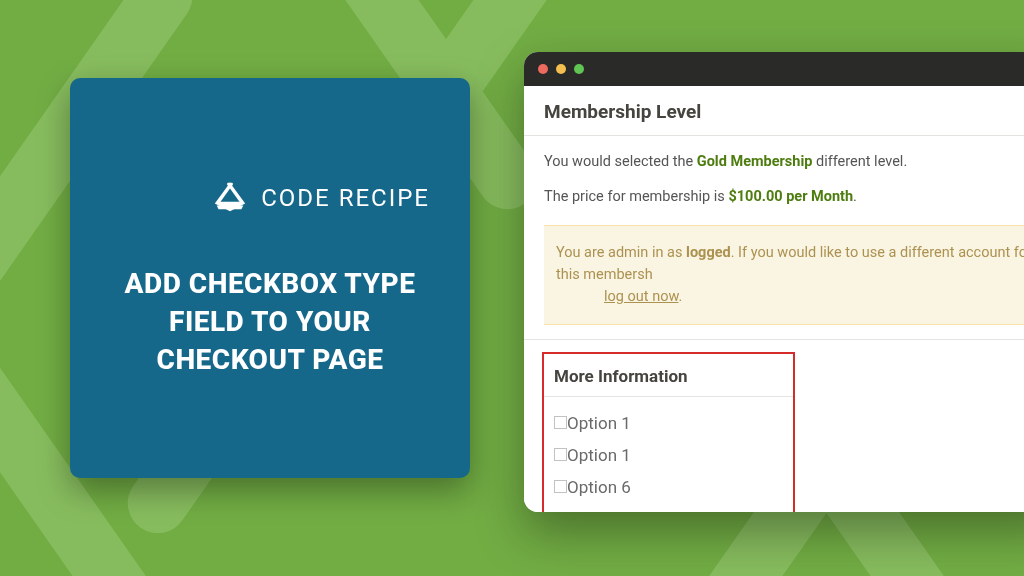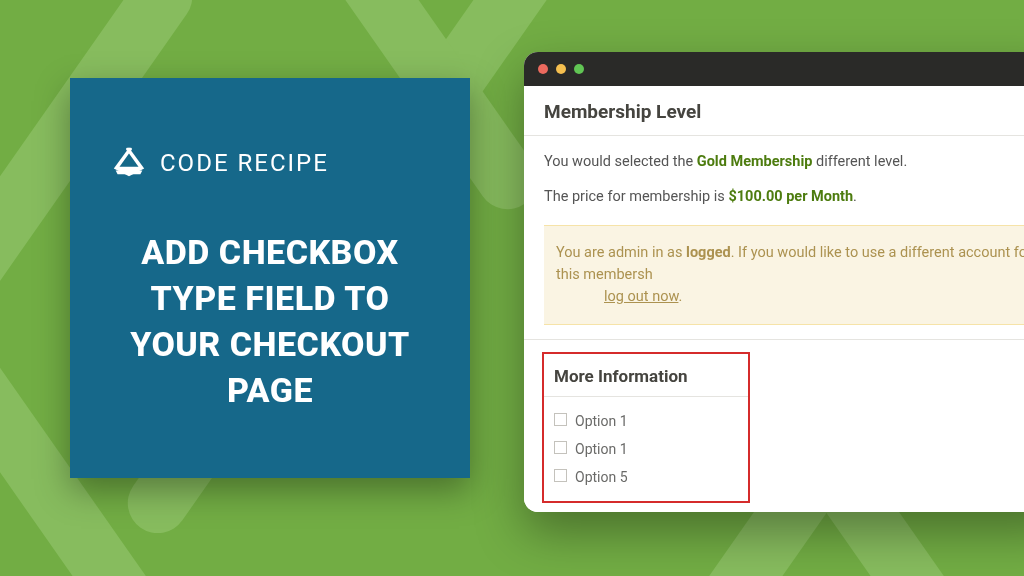--- a/index.html
+++ b/index.html
@@ -31,40 +31,41 @@
     .blue-card {
       position: absolute;
       left: 70px;
       top: 78px;
       width: 400px;
       height: 400px;
       background: #16688A;
       box-shadow: 0 12px 32px rgba(0,0,0,0.35);
       display: flex;
       flex-direction: column;
-      align-items: flex-start;
+      align-items: flex-end;
       justify-content: center;
       padding: 40px;
+      border-radius: 10px;
     }
     .logo-row {
       display: flex;
       align-items: center;
       gap: 12px;
       margin-bottom: 46px;
     }
     .logo-icon { width: 38px; height: 38px; }
     .logo-text {
       color: #fff;
       font-size: 24px;
       font-weight: 400;
       letter-spacing: 2px;
     }
     .heading {
       color: #fff;
-      font-size: 34px;
+      font-size: 28px;
       font-weight: 800;
       text-align: center;
       line-height: 1.35;
       letter-spacing: 0.5px;
     }
 
     .browser {
       position: absolute;
       left: 524px;
       top: 52px;
@@ -125,37 +126,37 @@
 
     .border-row {
       height: 1px;
       background: #E5E4E0;
       margin: 0;
     }
 
     .highlight-box {
       border: 2px solid #D52B2B;
       margin: 0 0 0 18px;
-      width: 208px;
+      width: 253px;
       padding-bottom: 10px;
     }
     .more-title {
       padding: 12px 10px 10px;
       font-size: 17px;
       font-weight: 700;
       color: #45443F;
       border-bottom: 1px solid #E5E4E0;
     }
     .opts { padding-top: 10px; }
     .opt-row {
       display: flex;
-      align-items: flex-start;
-      gap: 8px;
+      align-items: center;
+      gap: 0;
       padding: 6px 10px;
-      font-size: 14px;
+      font-size: 17px;
       color: #6A6A68;
     }
     .cb {
       width: 13px;
       height: 13px;
       border: 1px solid #C4C2BC;
       background: #fff;
       cursor: pointer;
     }
   </style>
@@ -216,18 +217,18 @@
         <div class="opt-row">
           <div class="cb"></div>
           <span>Option 1</span>
         </div>
         <div class="opt-row">
           <div class="cb"></div>
           <span>Option 1</span>
         </div>
         <div class="opt-row">
           <div class="cb"></div>
-          <span>Option 5</span>
+          <span>Option 6</span>
         </div>
       </div>
     </div>
   </div>
 </div>
 
 </body></html>

